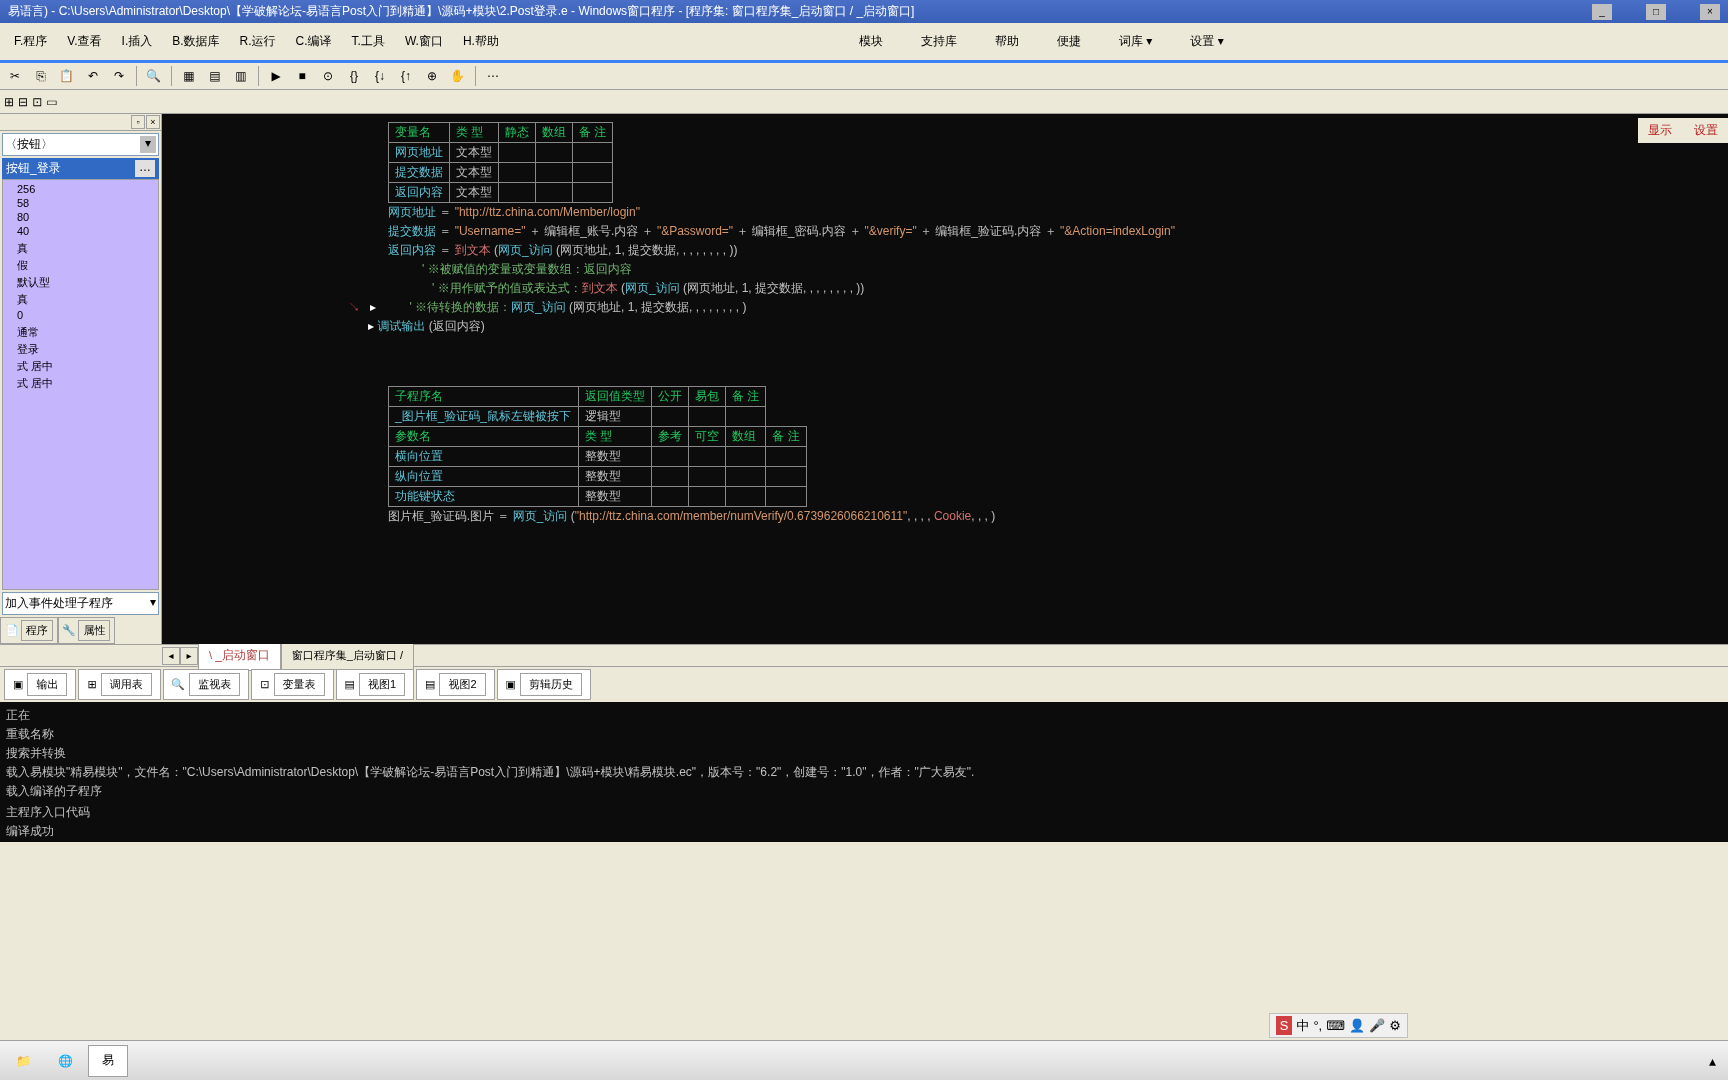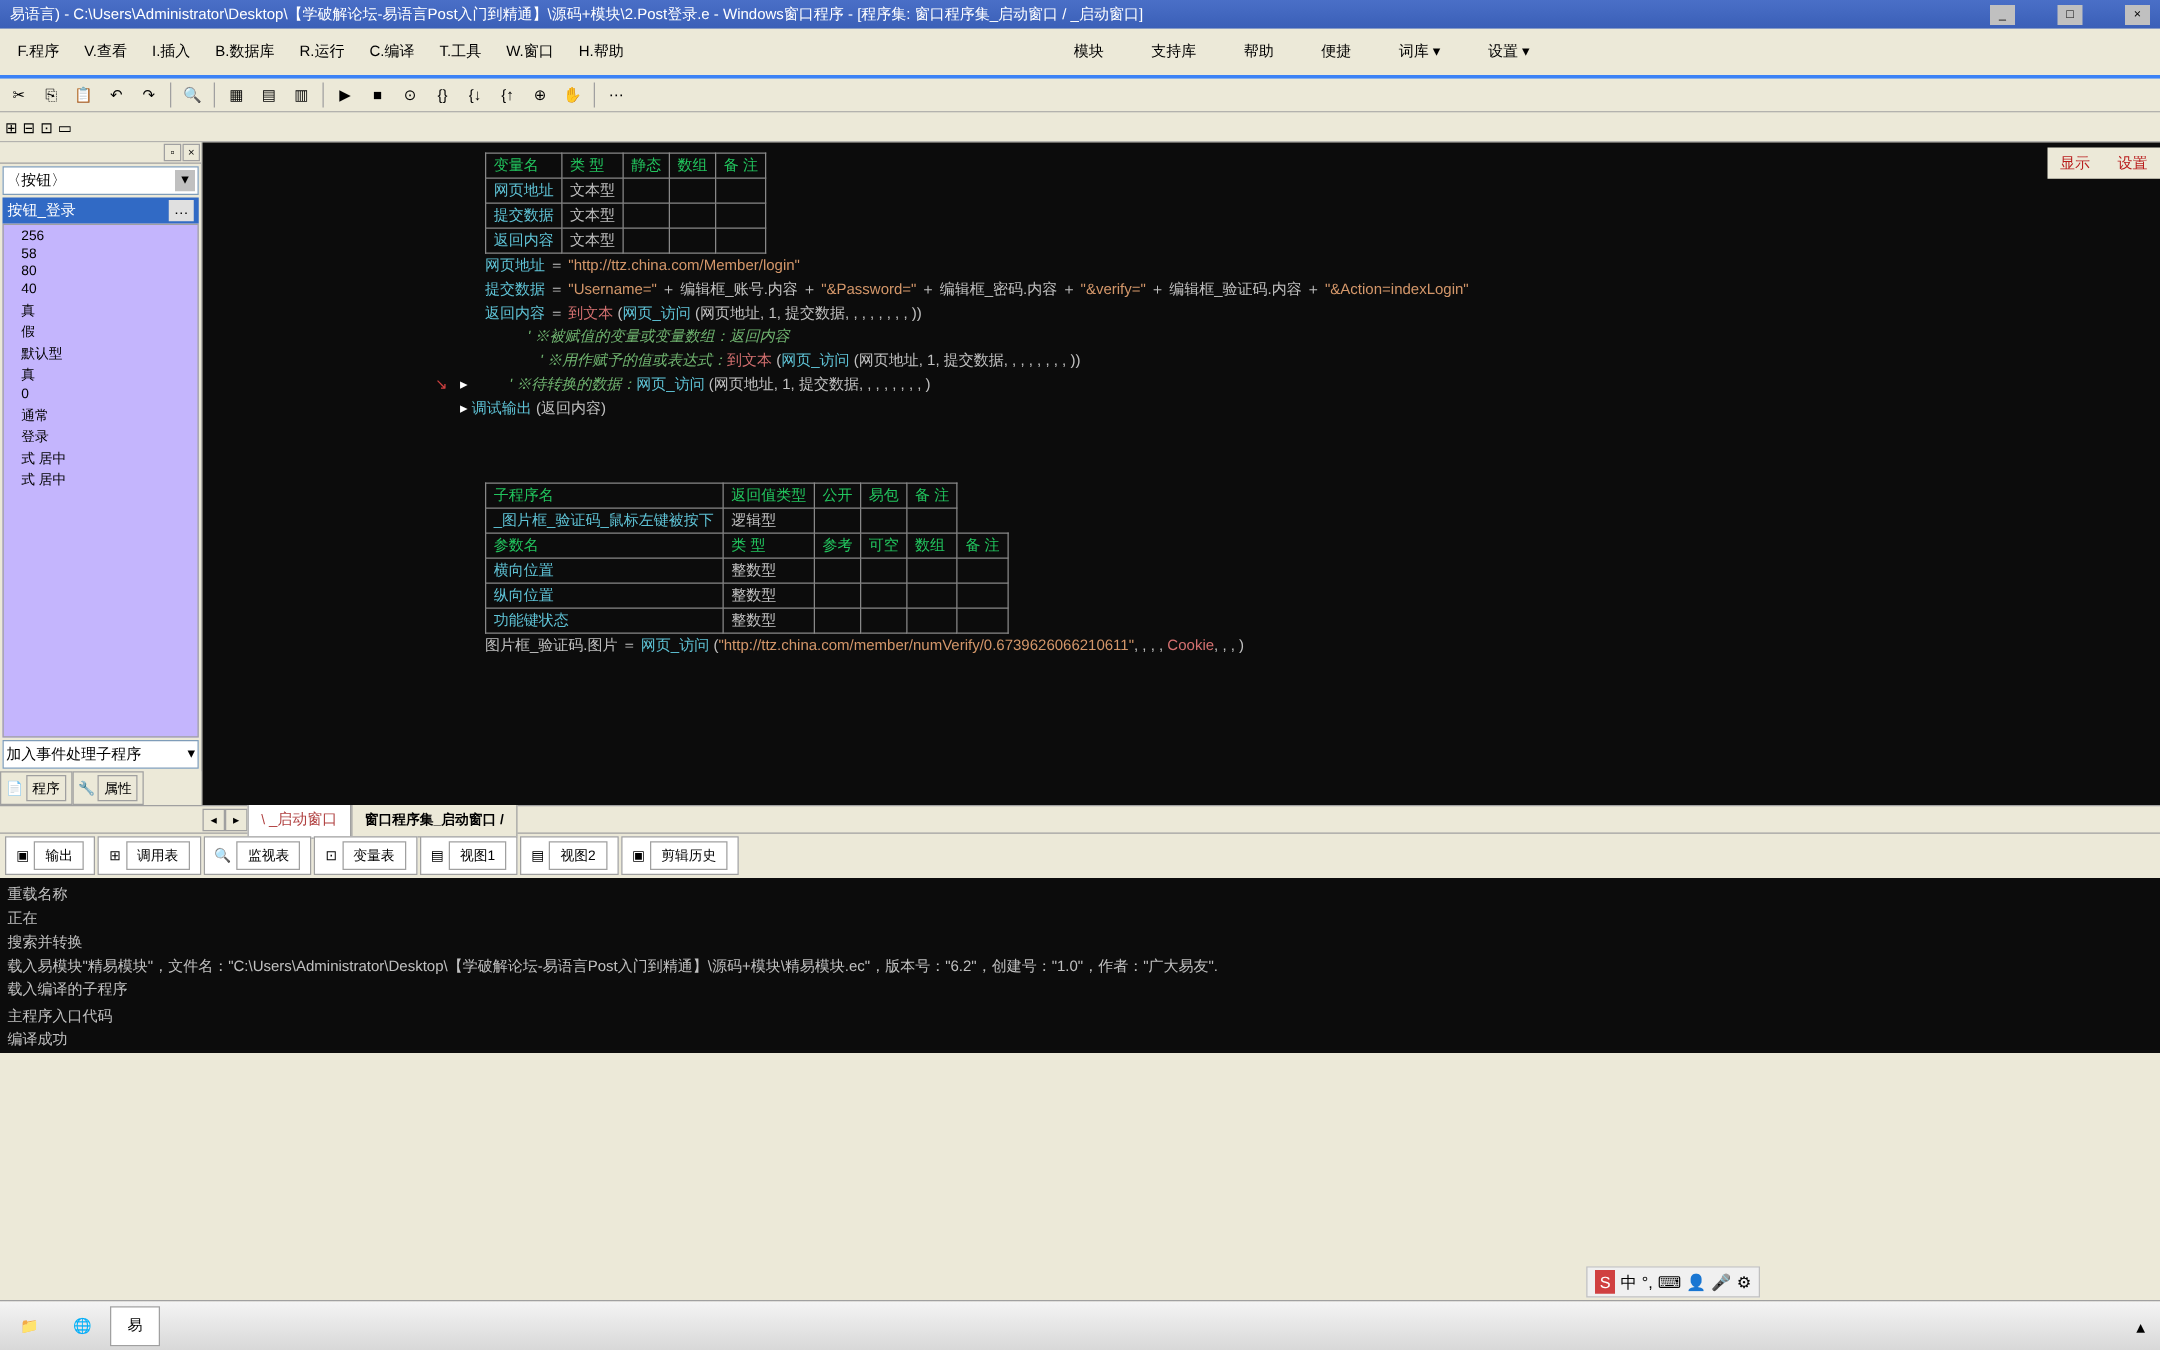--- a/index.html
+++ b/index.html
@@ -33,27 +33,27 @@
 .vartable { border-collapse: collapse; margin-left: 226px; }
 .vartable td { border: 1px solid #888; padding: 1px 6px; font-size: 12px; }
 .vartable .hdr td { color: #22c55e; }
 .vartable .link { color: #5fc3d6; }
 .codeline { margin-left: 226px; padding: 1px 0; white-space: nowrap; }
 .c-var { color: #5fc3d6; }
 .c-op { color: #c0c0c0; }
 .c-str { color: #d4976a; }
 .c-fn { color: #5fc3d6; }
 .c-paren { color: #c0c0c0; }
-.c-cmt { color: #6fb36f; font-style: italic; }
+.c-cmt { color: #6fb36f; }
 .c-kw { color: #d47070; }
 .arrow-red { color: #d04040; }
 .editortabs { background: #ece9d8; border-top: 1px solid #a0a0a0; display: flex; align-items: center; height: 22px; }
 .editortabs .navbtn { width: 18px; height: 18px; border: 1px solid #a0a0a0; display: inline-flex; align-items: center; justify-content: center; font-size: 10px; }
 .editortabs .tab { padding: 6px 10px; border: 1px solid #a0a0a0; background: #fff; font-size: 11px; color: #b04040; }
-.editortabs .tab.inactive { background: #ece9d8; color: #000; font-weight: bold; }
+.editortabs .tab.inactive { background: #ece9d8; color: #000; }
 .bottomtabs { background: #ece9d8; border-top: 1px solid #a0a0a0; padding: 2px 4px; display: flex; gap: 2px; }
 .bottomtabs span { padding: 3px 8px; border: 1px solid #a0a0a0; background: #fff; font-size: 11px; display: inline-flex; align-items: center; gap: 4px; }
 .output { background: #0c0c0c; color: #c0c0c0; font-family: "SimSun", monospace; font-size: 12px; padding: 4px 6px; height: 140px; overflow: auto; }
 .output div { padding: 1px 0; }
 .taskbar { position: fixed; bottom: 0; left: 0; right: 0; height: 40px; background: linear-gradient(#f4f4f4, #d8d8d8); border-top: 1px solid #a0a0a0; display: flex; align-items: center; padding: 0 4px; }
 .taskbar .tbicon { width: 40px; height: 32px; display: inline-flex; align-items: center; justify-content: center; border: 1px solid transparent; margin-right: 2px; }
 .taskbar .tbicon.active { background: #fff; border-color: #a0a0a0; }
 .taskbar .tray { margin-left: auto; display: flex; align-items: center; gap: 6px; padding: 0 8px; }
 .taskbar .tray span { font-size: 14px; }
 .systray { position: fixed; right: 320px; bottom: 42px; display: flex; align-items: center; gap: 4px; background: #f0f0f0; padding: 2px 6px; border: 1px solid #c0c0c0; }
@@ -279,22 +279,22 @@
   <span>▣ <span>输出</span></span>
   <span>⊞ <span>调用表</span></span>
   <span>🔍 <span>监视表</span></span>
   <span>⊡ <span>变量表</span></span>
   <span>▤ <span>视图1</span></span>
   <span>▤ <span>视图2</span></span>
   <span>▣ <span>剪辑历史</span></span>
 </div>
 
 <div class="output">
+  <div>正在</div>
   <div>重载名称</div>
-  <div>正在</div>
   <div>搜索并转换</div>
   <div>载入易模块"精易模块"，文件名："C:\Users\Administrator\Desktop\【学破解论坛-易语言Post入门到精通】\源码+模块\精易模块.ec"，版本号："6.2"，创建号："1.0"，作者："广大易友".</div>
   <div>载入编译的子程序</div>
   <div></div>
   <div>主程序入口代码</div>
   <div>编译成功</div>
   <div>关联项目的代码</div>
 
 </div>
 

